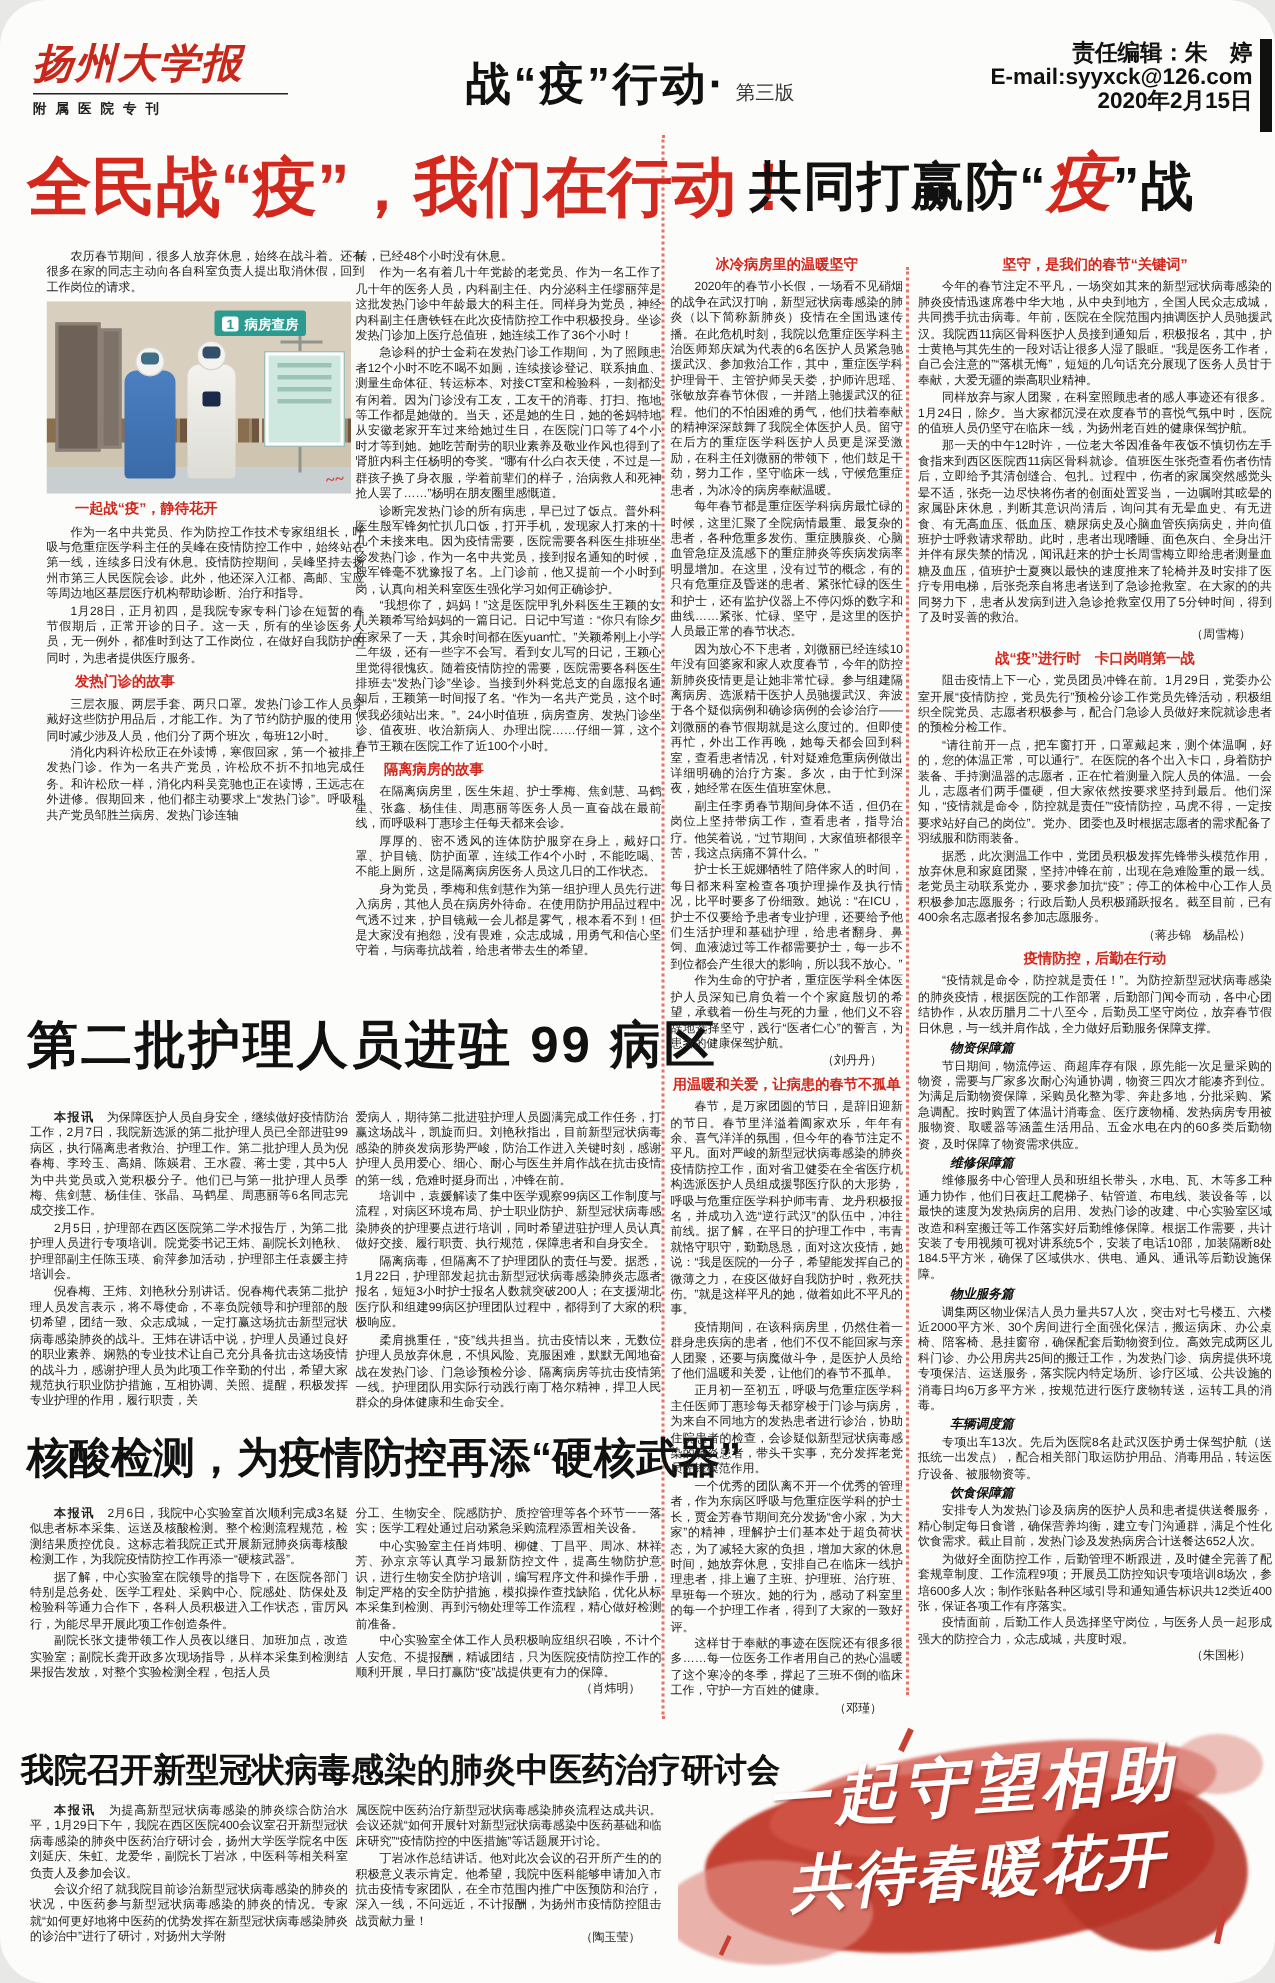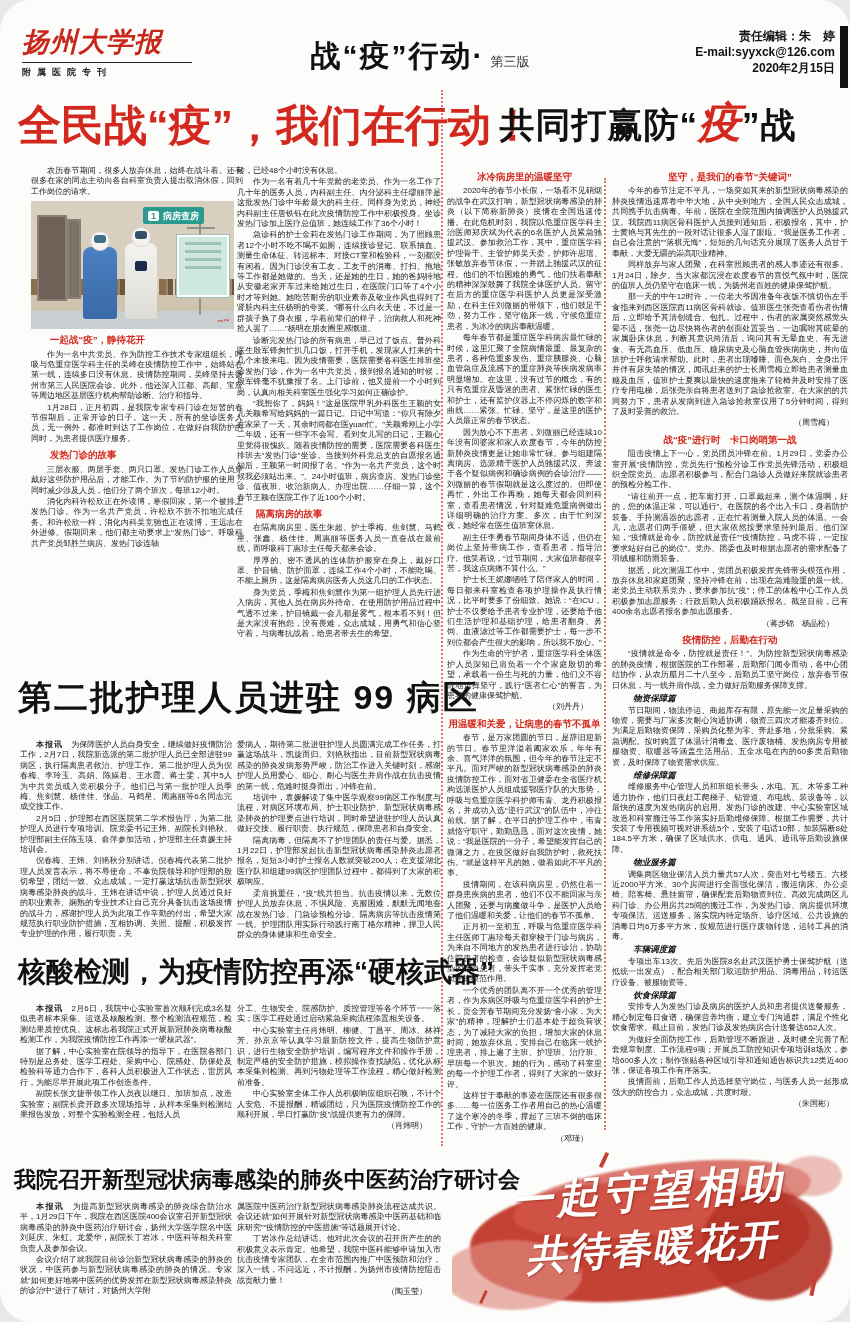--- a/index.html
+++ b/index.html
@@ -7,21 +7,21 @@
         font-family:"Liberation Sans","DejaVu Sans",sans-serif;color:#2a2a2a;border-radius:31px;}
   
   .masthead{position:absolute;left:22px;top:24px;width:170px;}
   .paper-name{font-family:"Liberation Serif","DejaVu Serif",serif;font-weight:700;font-style:italic;
               font-size:27px;color:#c8281c;letter-spacing:1px;white-space:nowrap;}
   .paper-sub{margin-top:2px;border-top:1.5px solid #222;padding-top:3px;font-size:9px;
              letter-spacing:6px;color:#222;font-weight:700;}
   .section-title{position:absolute;left:250px;top:36px;width:340px;text-align:center;white-space:nowrap;}
   .section-title .big{font-size:30px;font-weight:900;color:#111;letter-spacing:2px;}
   .section-title .small{font-size:13px;font-weight:400;color:#333;margin-left:6px;}
-  .meta{position:absolute;left:645px;top:28px;width:190px;text-align:right;font-size:12px;
+  .meta{position:absolute;left:645px;top:28px;width:190px;text-align:right;font-size:15px;
         font-weight:700;color:#111;line-height:16px;}
   .meta-bar{position:absolute;left:840px;top:26px;width:8px;height:62px;background:#111;}
   
   .col{position:absolute;overflow:hidden;font-size:8px;line-height:10.4px;text-align:justify;color:#222;}
   .col p.para{margin:0 0 1px 0;text-indent:2em;}
   .col p.cont{text-indent:0;}
   .col b.lead{font-weight:900;letter-spacing:1px;}
   .col .sub{color:#d3281e;font-weight:900;font-size:9.5px;margin:6px 0 4px 0;}
   .half-left .sub{text-indent:2em;text-align:left;}
   .half-right .sub{text-align:center;text-indent:0;}

